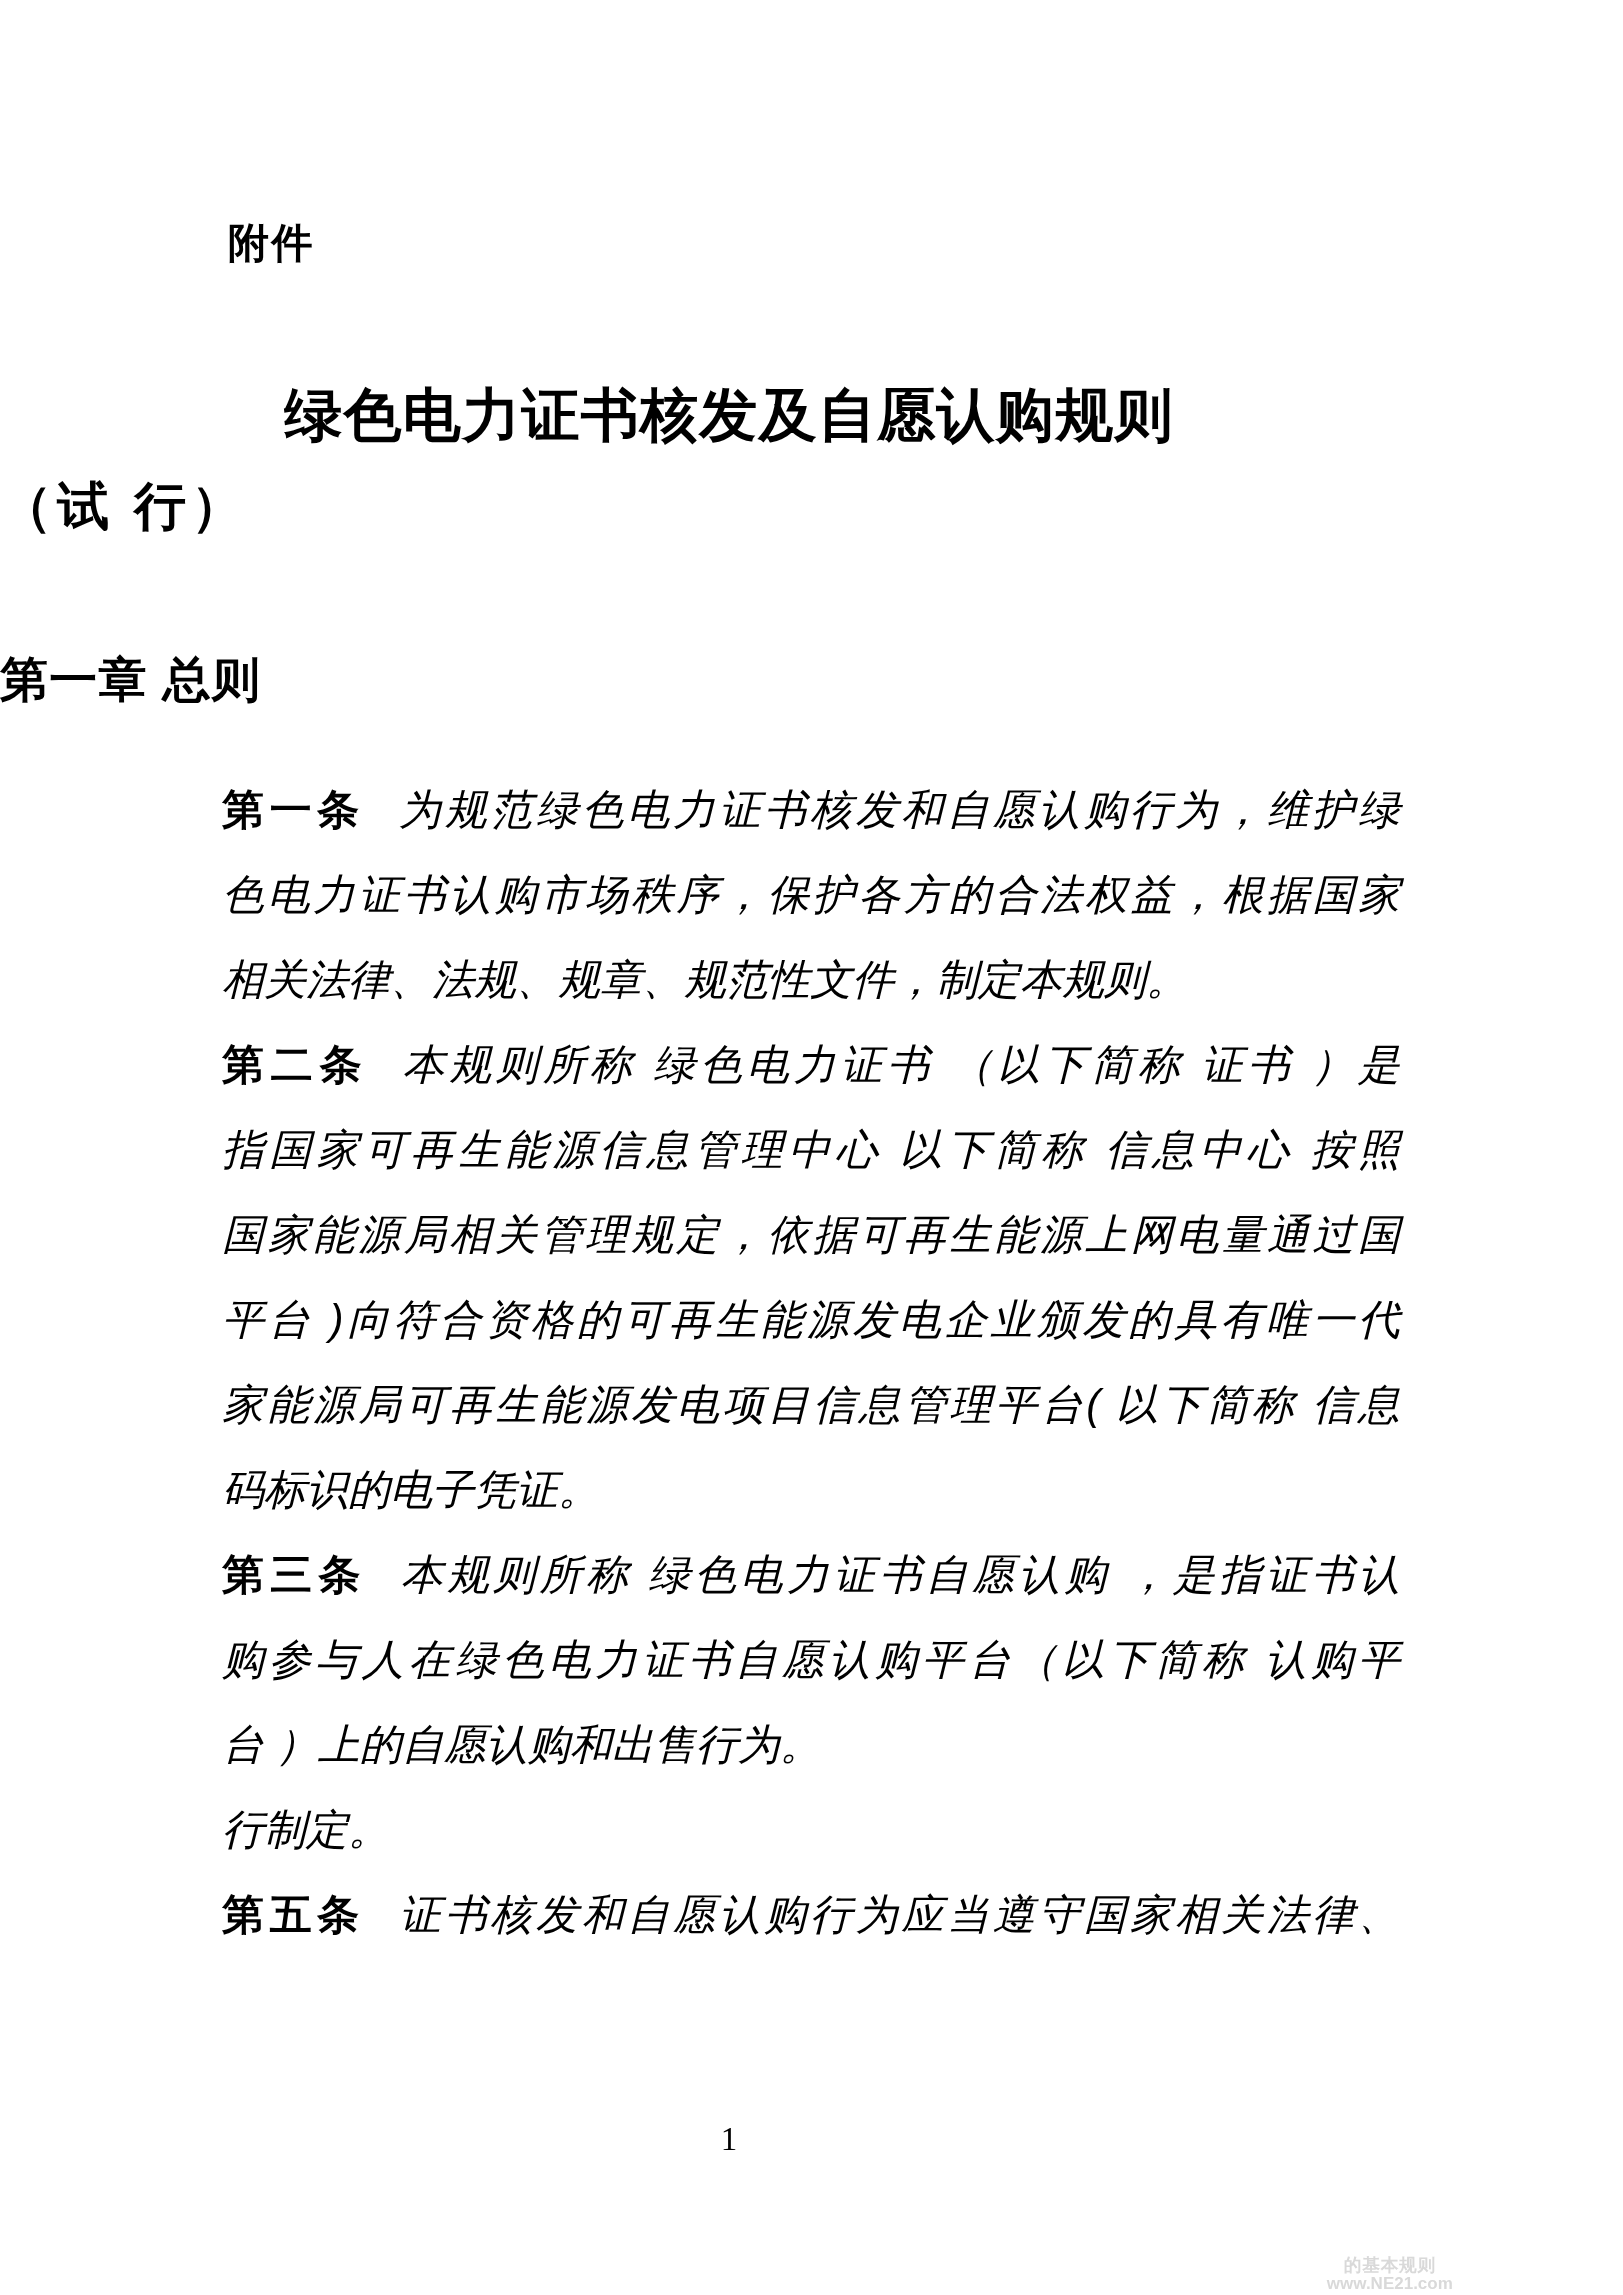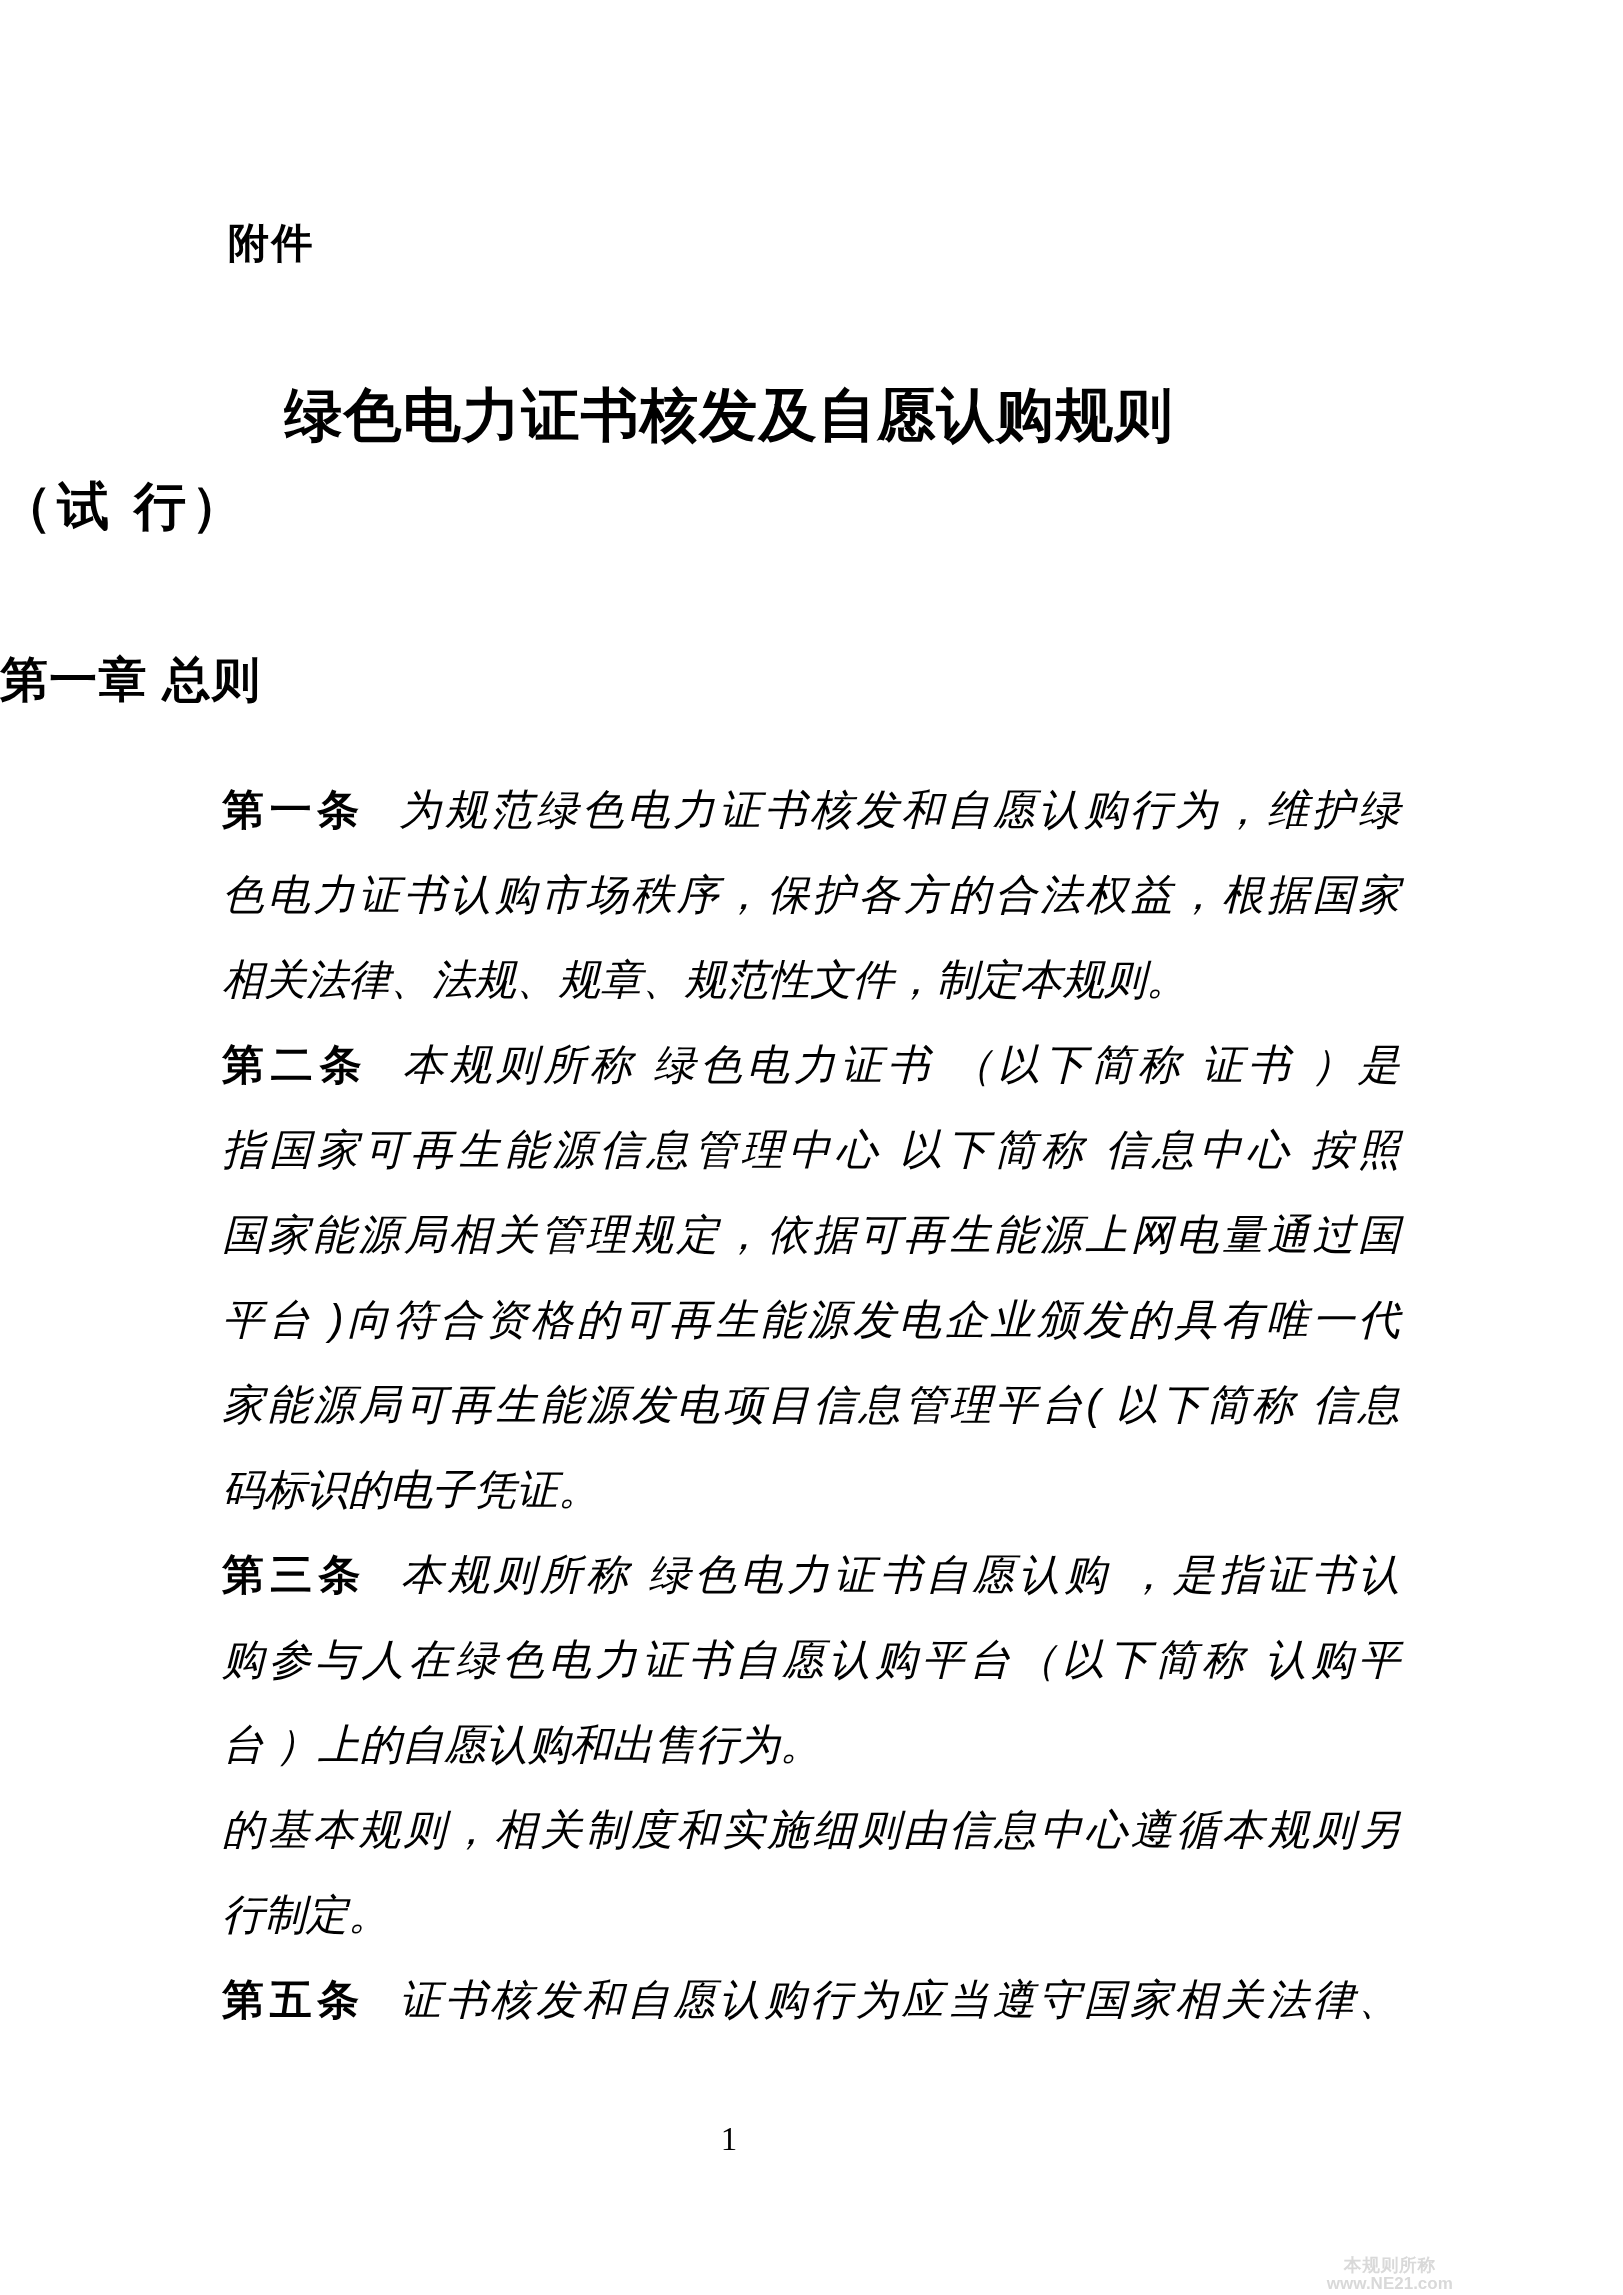--- a/index.html
+++ b/index.html
@@ -126,26 +126,25 @@
       <div class="line short"><span>相关法律、法规、规章、规范性文件，制定本规则。</span></div>
       <div class="line"><span class="art-num">第二条</span><span>本规则所称 绿色电力证书 （以下简称 证书 ）是</span></div>
       <div class="line"><span>指国家可再生能源信息管理中心 以下简称 信息中心  按照</span></div>
       <div class="line"><span>国家能源局相关管理规定，依据可再生能源上网电量通过国</span></div>
       <div class="line"><span>平台  )向符合资格的可再生能源发电企业颁发的具有唯一代</span></div>
       <div class="line"><span>家能源局可再生能源发电项目信息管理平台( 以下简称 信息</span></div>
       <div class="line short"><span>码标识的电子凭证。</span></div>
       <div class="line"><span class="art-num">第三条</span><span>本规则所称 绿色电力证书自愿认购 ，是指证书认</span></div>
       <div class="line"><span>购参与人在绿色电力证书自愿认购平台（以下简称 认购平</span></div>
       <div class="line short"><span>台 ）上的自愿认购和出售行为。</span></div>
-      <div class="line"><span>的基本规则，相关制度和实施细则由信息中心遵循本规则另</span></div>
       <div class="line short"><span>行制定。</span></div>
       <div class="line"><span class="art-num">第五条</span><span>证书核发和自愿认购行为应当遵守国家相关法律、</span></div>
     </div>
 
   <div class="page-number">1</div>
 
   <div class="watermark" style="color: rgb(217, 217, 217);">
-    <div class="wm-name">本规则所称</div>
+    <div class="wm-name">的基本规则</div>
     <div class="wm-url">www.NE21.com</div>
   </div>
 
 </div>
 
 
 </body></html>

